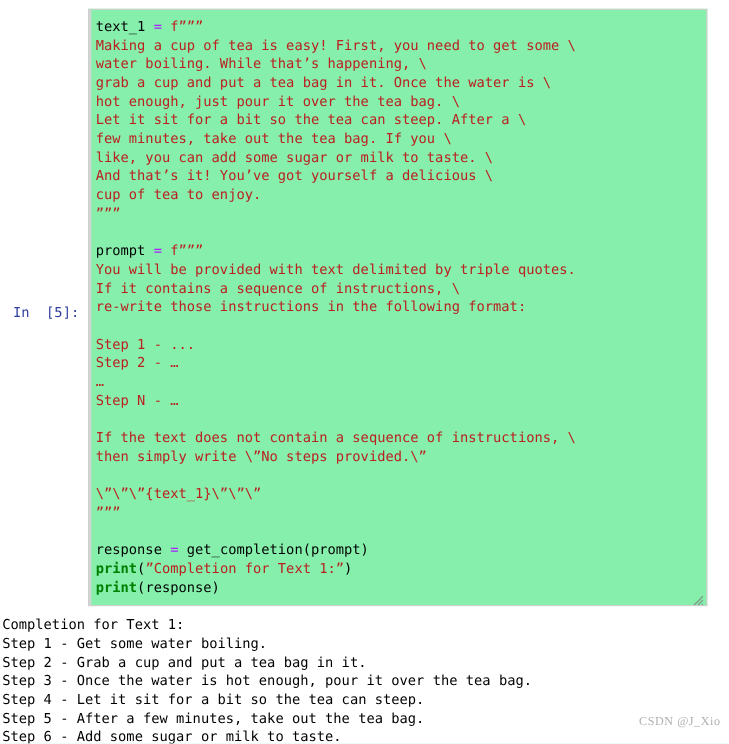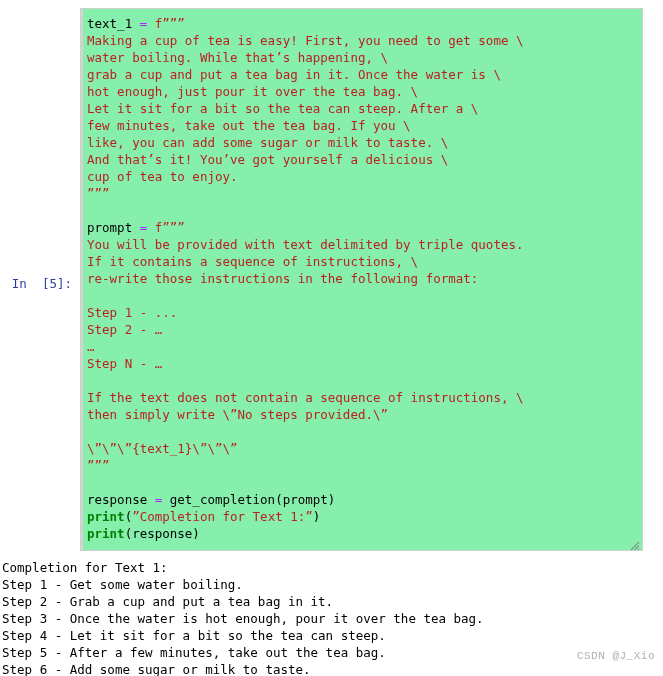--- a/index.html
+++ b/index.html
@@ -89,21 +89,21 @@
     white-space: pre;
     color: #000000;
   }
   .out-ln { display: block; min-height: 17px; }
 
   
   .watermark {
     position: absolute;
     right: 8px;
     bottom: 14px;
-    font-family: Liberation Mono, monospace;
+    font-family: Liberation Serif, serif;
     font-size: 11px;
     color: #b0b0b0;
     letter-spacing: 0.5px;
     user-select: none;
   }
 </style>
 </head>
 <body>
 
 <div class="cell-row">

